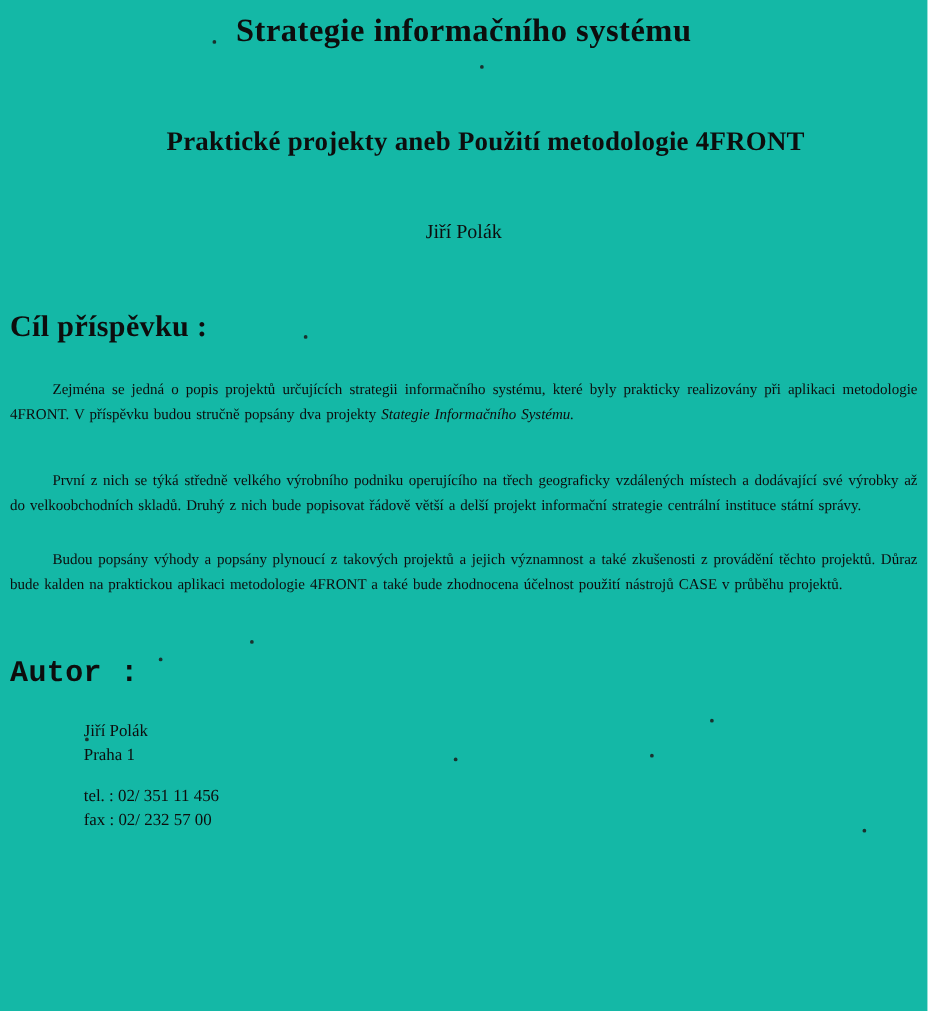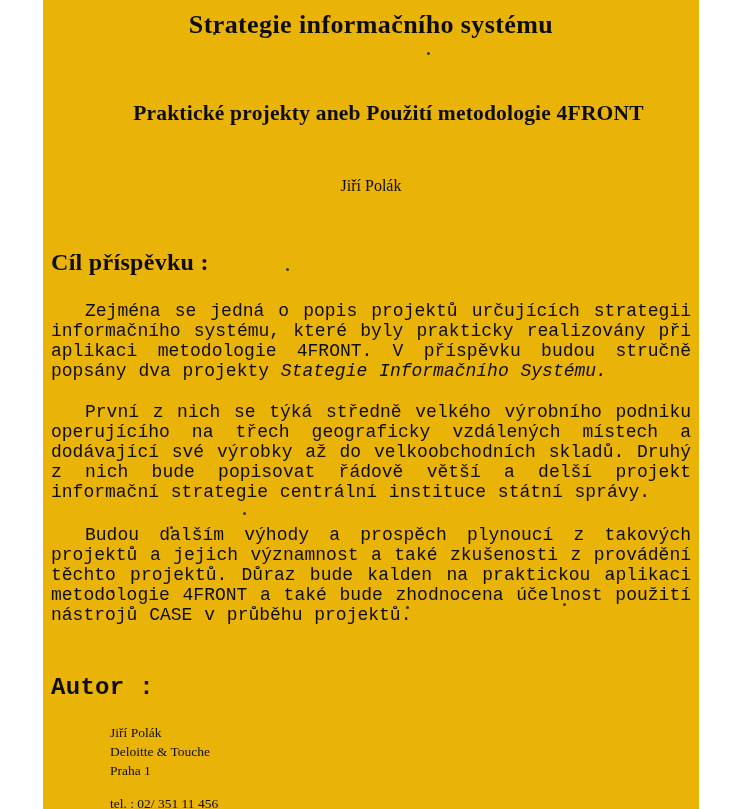--- a/index.html
+++ b/index.html
@@ -3,24 +3,24 @@
 <meta charset="utf-8">
 <title>Strategie informačního systému</title>
 <style>
   html, body {
     margin: 0;
     padding: 0;
     background: #ffffff;
   }
   .page {
     position: relative;
-    width: 656px;
+    width: 742px;
     height: 809px;
     margin: 0 auto;
-    background: #eab308;
+    background: #14b8a6;
     color: #0d0d0d;
     font-family: "Liberation Serif", "DejaVu Serif", serif;
     overflow: hidden;
   }
   .doc-title {
     margin: 0;
     padding-top: 11px;
     text-align: center;
     font-size: 26px;
     line-height: 28px;
@@ -46,29 +46,28 @@
     margin: 0 0 0 8px;
     font-size: 24px;
     line-height: 26px;
     font-weight: bold;
     letter-spacing: 0.3px;
   }
   .heading-goal   { margin-top: 54px; }
   .heading-author { margin-top: 50px; font-family: Liberation Mono, monospace; }
   .para {
     margin: 0 8px;
-    font-size: 18px;
+    font-size: 12px;
     line-height: 20px;
     text-align: justify;
     text-indent: 34px;
     word-spacing: 1px;
-    font-family: Liberation Mono, monospace;
   }
   .para-1 { margin-top: 26px; }
-  .para-2 { margin-top: 21px; }
+  .para-2 { margin-top: 33px; }
   .para-3 { margin-top: 23px; }
   .para-4 { margin-top: 27px; }
   .para em { font-style: italic; }
   .contact {
     margin: 22px 0 0 67px;
     font-size: 13.5px;
     line-height: 19px;
   }
   .contact-gap { height: 14px; }
   .artifact {
@@ -90,28 +89,27 @@
   <h2 class="doc-subtitle">Praktické projekty aneb Použití metodologie 4FRONT</h2>
 
   <div class="byline">Jiří Polák</div>
 
   <h3 class="section-heading heading-goal">Cíl příspěvku :</h3>
 
   <p class="para para-1"><span>Zejména se jedná o popis projektů určujících strategii informačního systému, které byly prakticky realizovány při aplikaci metodologie 4FRONT. V příspěvku budou stručně popsány dva projekty</span> <em>Stategie Informačního Systému.</em></p>
 
   <p class="para para-2">První z nich se týká středně velkého výrobního podniku operujícího na třech geograficky vzdálených místech a dodávající své výrobky až do velkoobchodních skladů. Druhý z nich bude popisovat řádově větší a delší projekt informační strategie centrální instituce státní správy.</p>
 
-  <p class="para para-3">Budou dalším výhody a prospěch plynoucí z takových projektů a jejich významnost a také zkušenosti z provádění těchto projektů. Důraz bude kalden na praktickou aplikaci metodologie 4FRONT a také bude zhodnocena účelnost použití nástrojů CASE v průběhu projektů.</p>
+  <p class="para para-3">Budou popsány výhody a popsány plynoucí z takových projektů a jejich významnost a také zkušenosti z provádění těchto projektů. Důraz bude kalden na praktickou aplikaci metodologie 4FRONT a také bude zhodnocena účelnost použití nástrojů CASE v průběhu projektů.</p>
 
 
   <h3 class="section-heading heading-author">Autor :</h3>
 
   <div class="contact">
     <div>Jiří Polák</div>
-    <div>Deloitte &amp; Touche</div>
     <div>Praha 1</div>
     <div class="contact-gap"></div>
     <div>tel. : 02/ 351 11 456</div>
     <div>fax : 02/ 232 57 00</div>
   </div>
 
   <div class="artifact" style="left:170px; top:32px;"></div>
   <div class="artifact" style="left:384px; top:52px;"></div>
   <div class="artifact" style="left:243px; top:268px;"></div>
   <div class="artifact" style="left:200px; top:512px;"></div>

